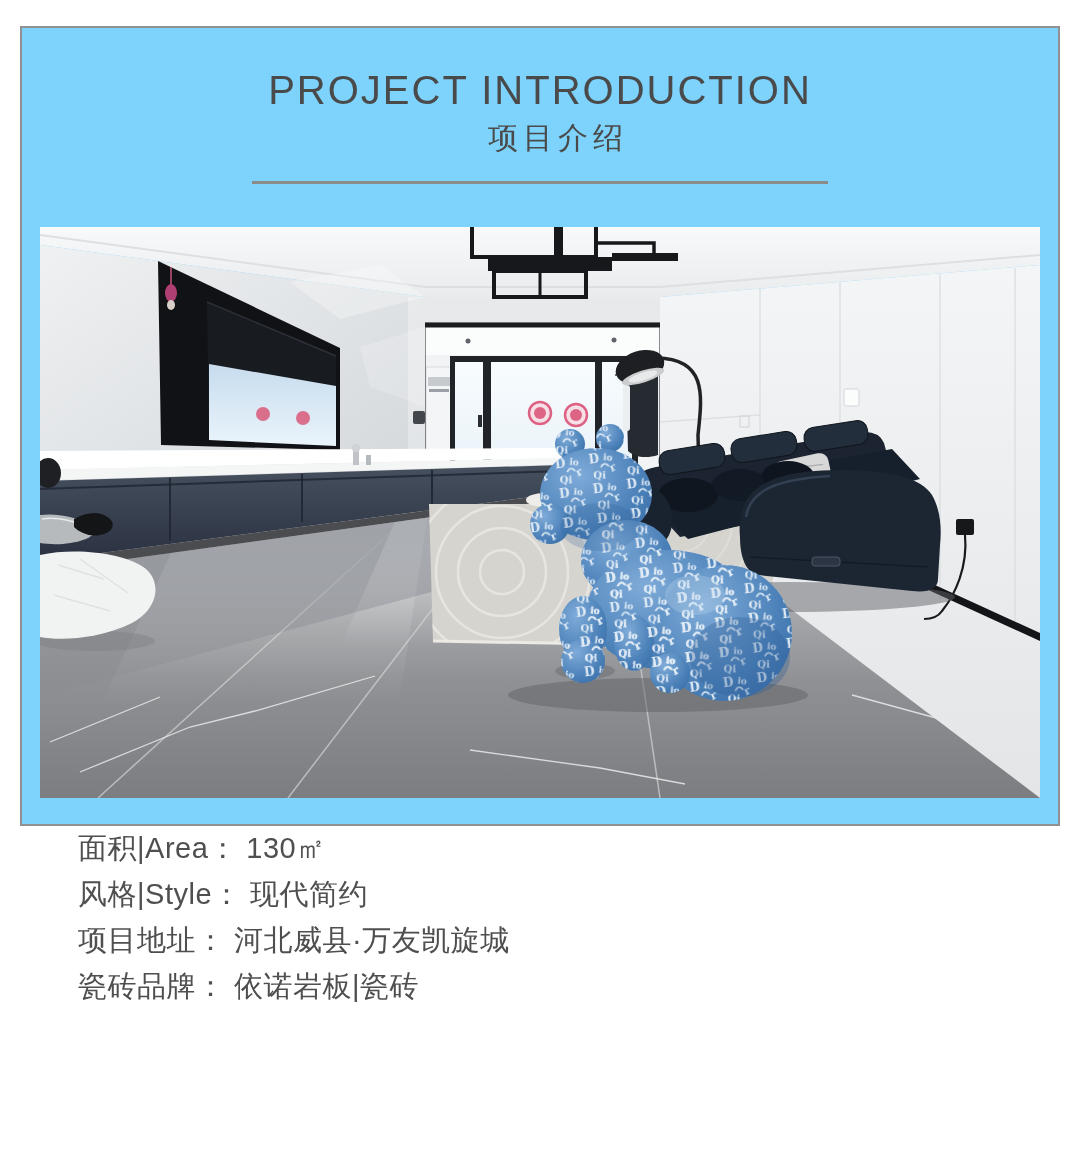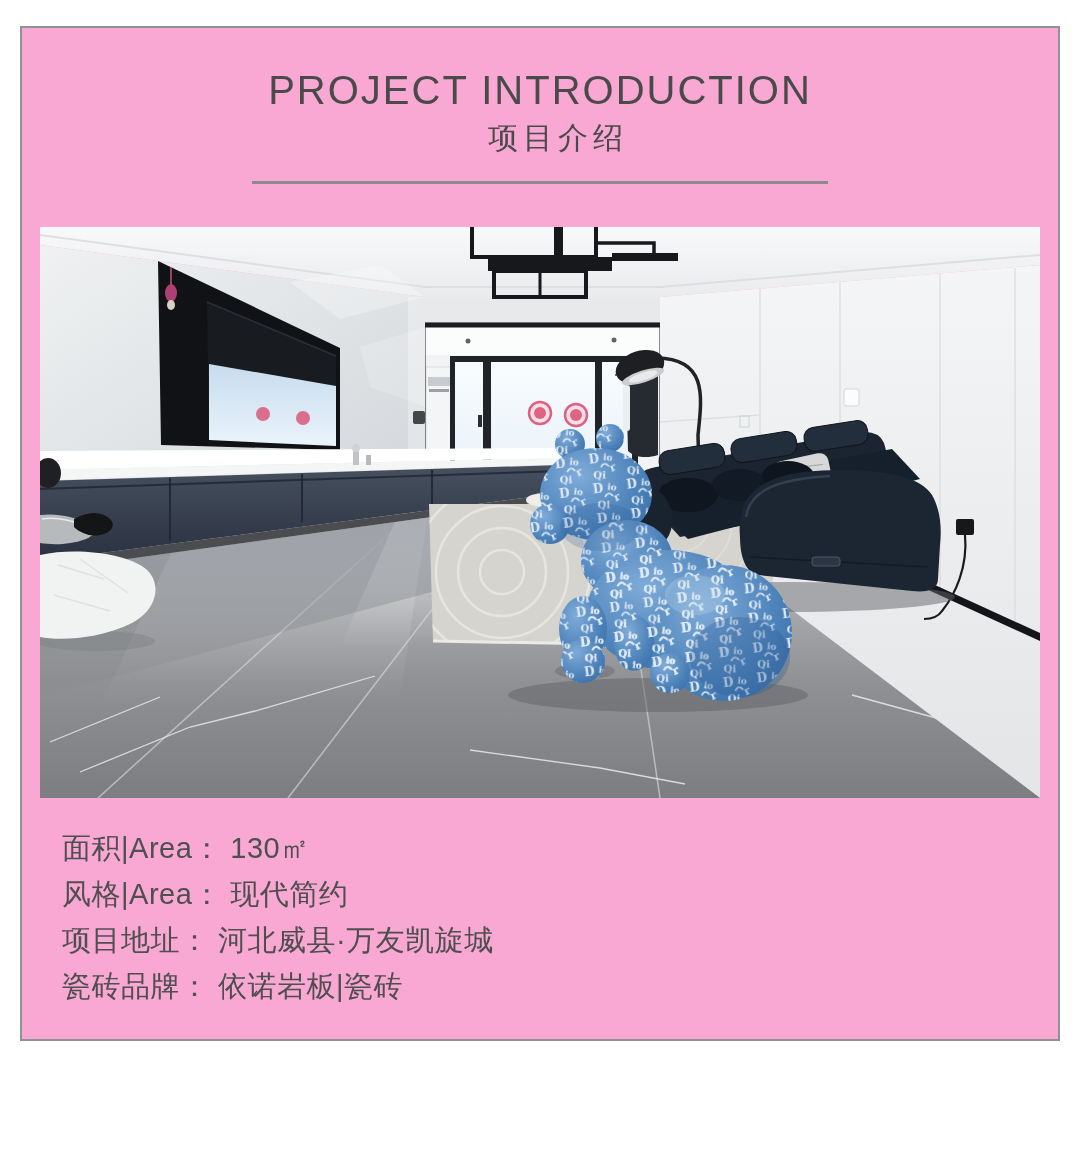--- a/index.html
+++ b/index.html
@@ -1,35 +1,35 @@
 <!DOCTYPE html>
 <html><head>
 <meta charset="utf-8">
 <style>
   html,body{margin:0;padding:0;}
   body{
     width:1080px;height:1159px;background:#ffffff;position:relative;overflow:hidden;
     font-family:"Liberation Sans","DejaVu Sans",sans-serif;
   }
   .card{
-    position:absolute;left:20px;top:26px;width:1040px;height:1015px;
-    box-sizing:border-box;border:2px solid #8f9193;background:#f9a8d4;
+    position:absolute;left:20px;top:26px;width:1040px;height:800px;
+    box-sizing:border-box;border:2px solid #8f9193;background:#7dd3fc;
   }
   .title-en{
     margin:42px 0 0 0;text-align:center;font-size:40px;font-weight:400;
     letter-spacing:2px;color:#4a4a4a;line-height:40px;
   }
   .title-zh{
     margin:13px 0 0 0;text-align:center;font-size:30px;font-weight:400;
     letter-spacing:5px;color:#4a4a4a;line-height:30px;padding-left:36px;
   }
   .divider{width:576px;height:3px;background:#8b8b8b;margin:28px auto 0 auto;}
   .photo{position:absolute;left:18px;top:199px;width:1000px;height:571px;margin:0;}
   .photo svg{display:block;width:1000px;height:571px;}
-  .info{position:absolute;left:40px;top:806px;right:30px;}
+  .info{position:absolute;left:56px;top:806px;right:30px;}
   .info-line{
     margin:0 0 17px 0;font-size:29px;line-height:29px;color:#4f4f4f;
     letter-spacing:0.5px;white-space:nowrap;
   }
 </style>
 </head>
 <body>
 
 <div class="card">
 
@@ -328,18 +328,18 @@
         <rect x="454" y="44" width="92" height="26" fill="none" stroke="#17181b" stroke-width="4"></rect>
         <line x1="500" y1="44" x2="500" y2="70" stroke="#17181b" stroke-width="3"></line>
         <rect x="556" y="16" width="58" height="16" fill="none" stroke="#17181b" stroke-width="3.5"></rect>
         <rect x="572" y="26" width="66" height="8" fill="#17181b"></rect>
       </g>
     </svg>
   </figure>
 
   <div class="info">
     <p class="info-line">面积|Area： 130㎡</p>
-    <p class="info-line">风格|Area： 现代简约</p>
+    <p class="info-line">风格|Style： 现代简约</p>
     <p class="info-line">项目地址： 河北威县·万友凯旋城</p>
     <p class="info-line">瓷砖品牌： 依诺岩板|瓷砖</p>
   </div>
 
 </div>
 
 </body></html>

